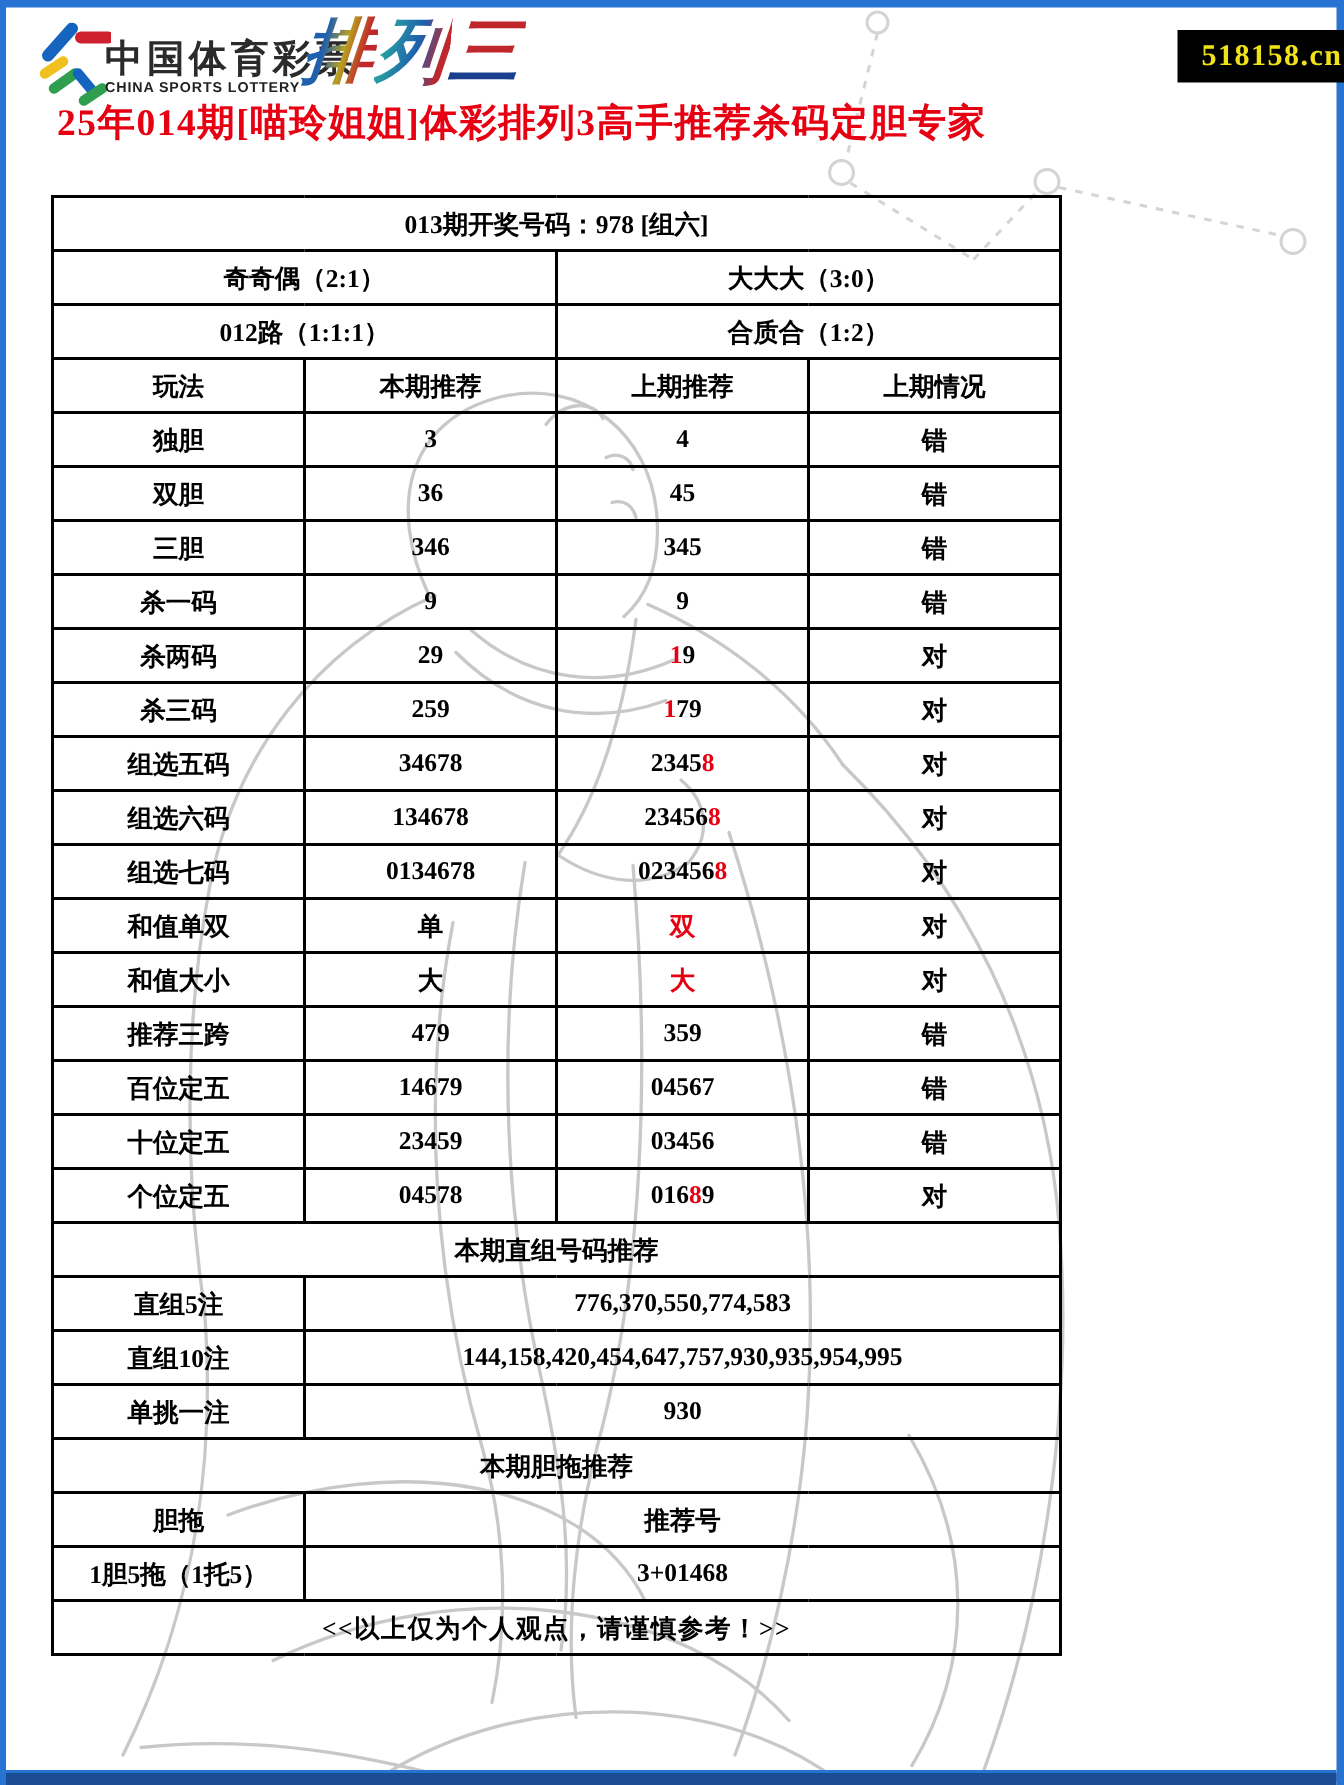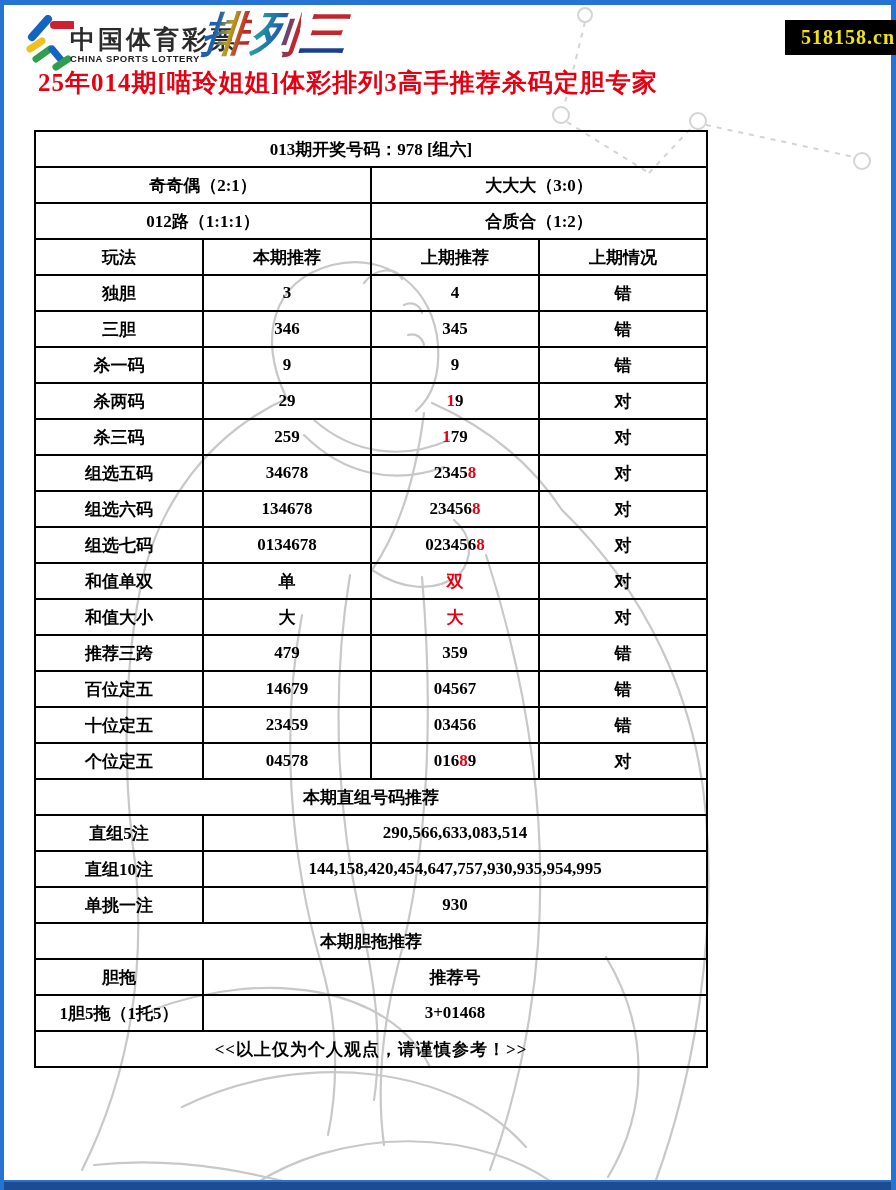--- a/index.html
+++ b/index.html
@@ -131,20 +131,26 @@
           <td>上期推荐</td>
           <td>上期情况</td>
         </tr>
         <tr>
           <td>独胆</td>
           <td>3</td>
           <td><span>4</span></td>
           <td>错</td>
         </tr>
         <tr>
+          <td>双胆</td>
+          <td>36</td>
+          <td><span>45</span></td>
+          <td>错</td>
+        </tr>
+        <tr>
           <td>三胆</td>
           <td>346</td>
           <td><span>345</span></td>
           <td>错</td>
         </tr>
         <tr>
           <td>杀一码</td>
           <td>9</td>
           <td><span>9</span></td>
           <td>错</td>
@@ -213,21 +219,21 @@
           <td>个位定五</td>
           <td>04578</td>
           <td><span>016</span><span class="red">8</span><span>9</span></td>
           <td class="red">对</td>
         </tr>
         <tr>
           <td colspan="4">本期直组号码推荐</td>
         </tr>
         <tr>
           <td>直组5注</td>
-          <td colspan="3">290,566,633,083,514</td>
+          <td colspan="3">776,370,550,774,583</td>
         </tr>
         <tr>
           <td>直组10注</td>
           <td colspan="3">144,158,420,454,647,757,930,935,954,995</td>
         </tr>
         <tr>
           <td>单挑一注</td>
           <td colspan="3">930</td>
         </tr>
         <tr>

